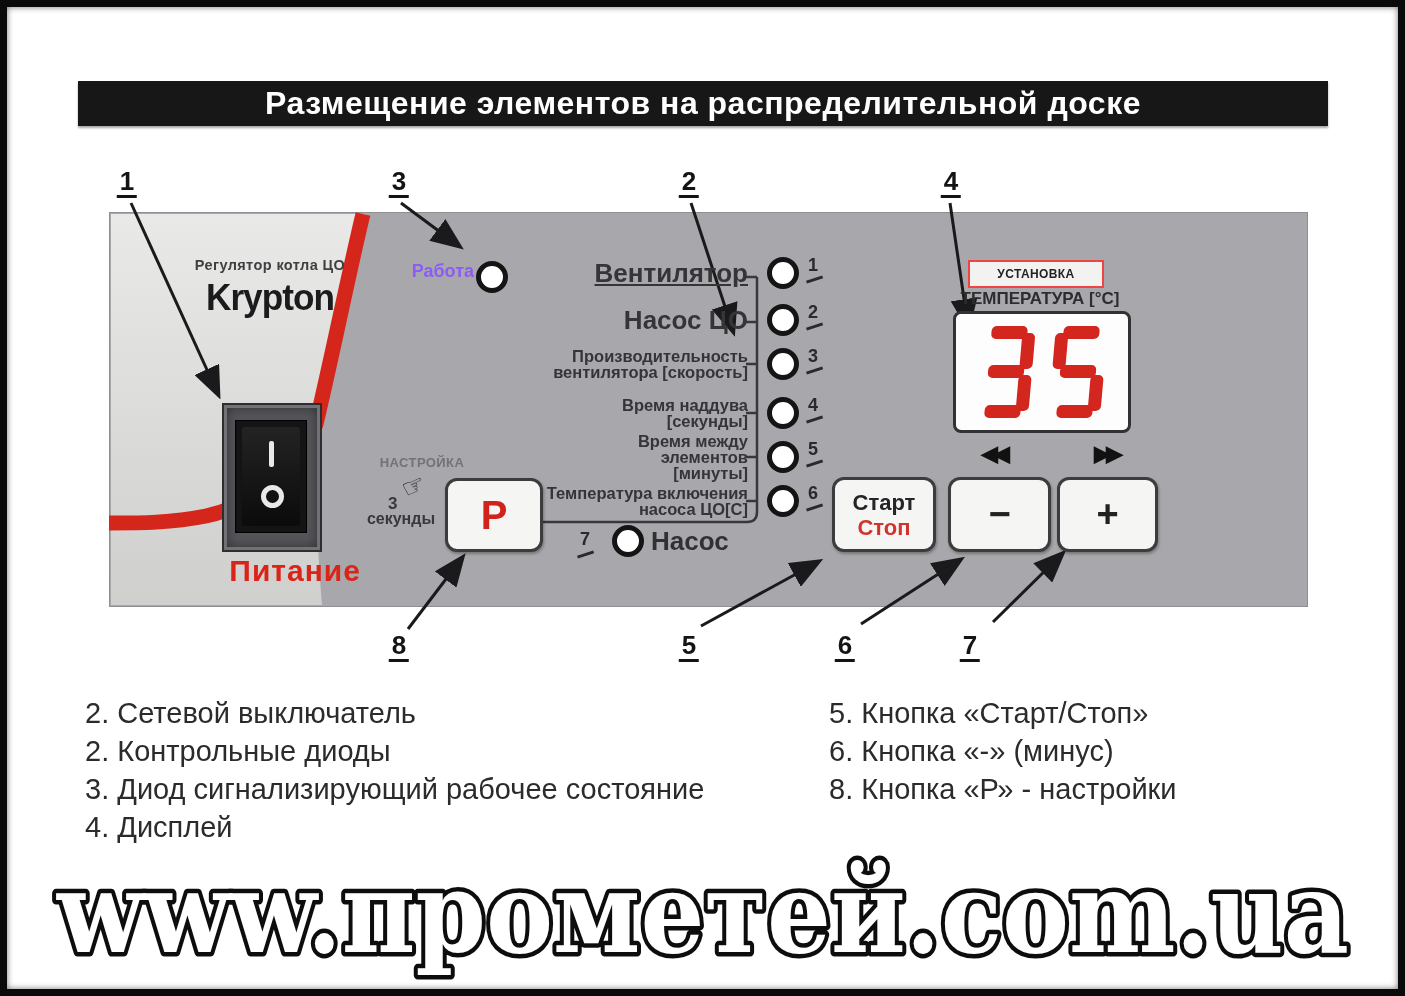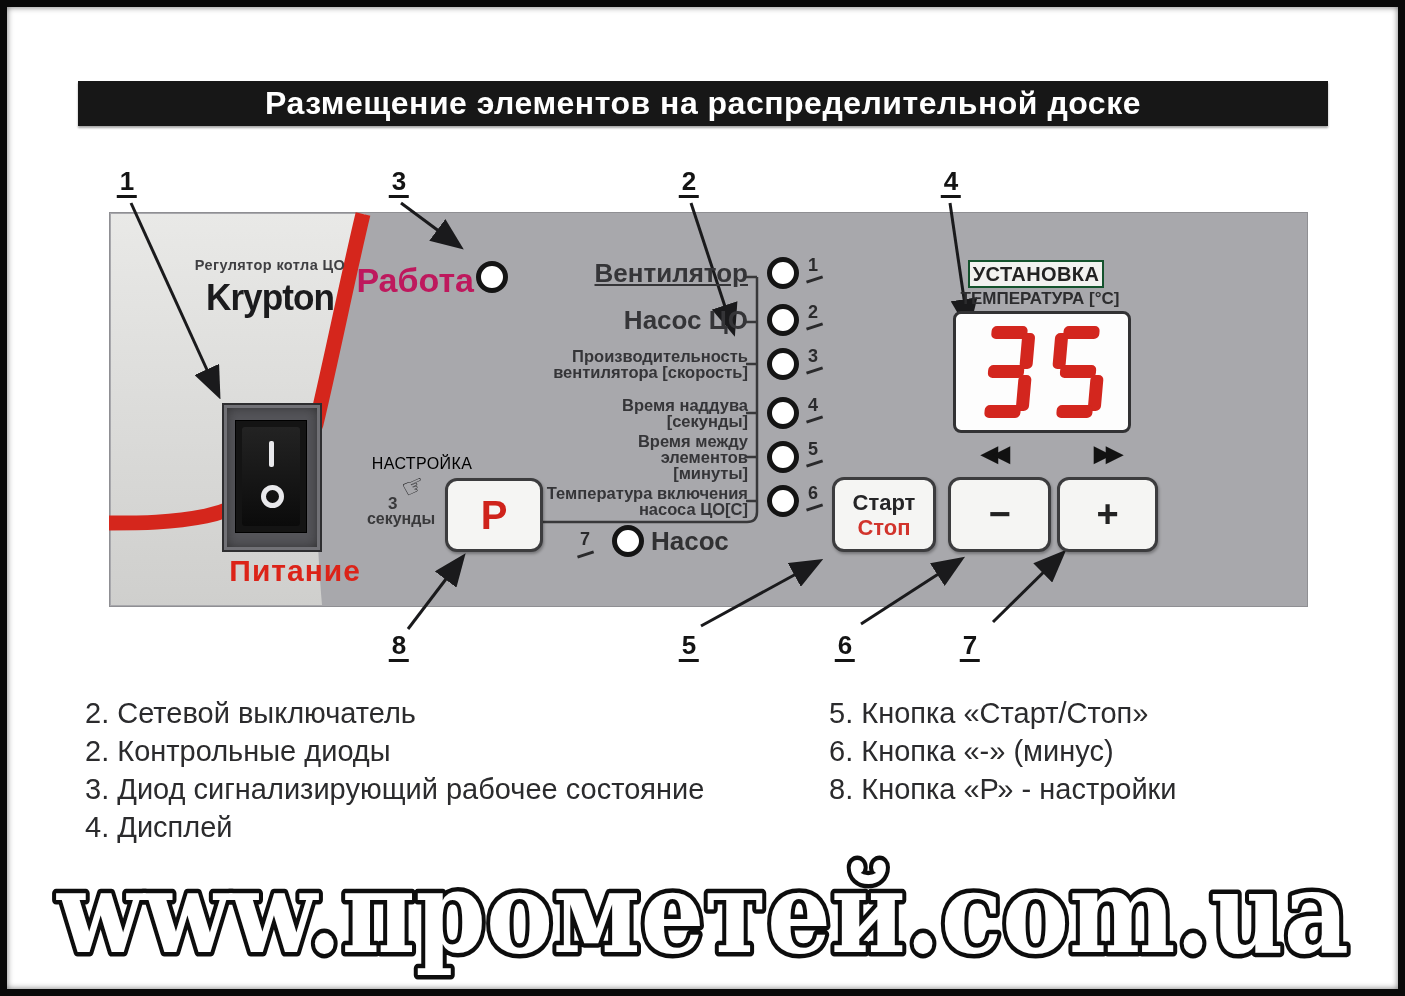--- a/index.html
+++ b/index.html
@@ -27,45 +27,45 @@
   .power-switch{position:absolute;left:222px;top:403px;width:96px;height:145px;background:#55555a;
     border:2px solid #2e2e30;box-shadow:inset 0 0 0 3px #717176,inset 0 0 14px #222;}
   .power-inner{position:absolute;left:11px;top:15px;width:70px;height:111px;background:#141414;border:1px solid #000;}
   .rocker{position:absolute;left:6px;top:6px;width:58px;height:99px;
     background:linear-gradient(#232323,#0b0b0b);border-radius:3px;}
   .sw-i{position:absolute;left:27px;top:14px;width:5px;height:26px;background:#e9e9ec;border-radius:2px;}
   .sw-o{position:absolute;left:19px;top:58px;width:13px;height:13px;border:5px solid #e9e9ec;border-radius:50%;}
   .power-label{position:absolute;left:161px;top:554px;width:200px;text-align:right;
     font-size:30px;font-weight:700;color:#dc2318;letter-spacing:1px;}
   .led{position:absolute;width:22px;height:22px;border:5px solid #141414;border-radius:50%;background:#fff;}
-  .work-label{position:absolute;top:261px;right:931px;font-size:34px;font-weight:700;color:#be185d;}
+  .work-label{position:absolute;top:261px;right:931px;font-size:18px;font-weight:700;color:#8b5cf6;}
   .ind-label{position:absolute;right:657px;text-align:right;color:#353538;font-weight:700;}
   .ind-label.big{font-size:26px;line-height:28px;}
   .ind-label.small{font-size:16.5px;line-height:16px;}
   .lednum{position:absolute;font-size:18px;font-weight:700;color:#2a2a2c;}
   .ledtick{position:absolute;width:17px;height:2.5px;background:#2a2a2c;transform:rotate(-18deg);}
   .remote-label{position:absolute;left:651px;top:526px;font-size:26px;font-weight:700;color:#313133;}
   .hint-title{position:absolute;left:370px;top:455px;width:104px;text-align:center;
-    font-size:16px;font-weight:400;color:#000000;letter-spacing:.4px;}
+    font-size:13px;font-weight:700;color:#737373;letter-spacing:.4px;}
   .hint-3{position:absolute;left:388px;top:494px;font-size:17px;font-weight:700;color:#39393b;}
   .hint-sec{position:absolute;left:356px;top:510px;width:90px;text-align:center;
     font-size:16px;font-weight:700;color:#39393b;}
   .hand{position:absolute;left:402px;top:471px;font-size:26px;color:#1a1a1c;transform:rotate(-24deg);}
   .btn{position:absolute;background:#f5f5f3;border:3px solid #3c3c3e;border-radius:12px;
     display:flex;align-items:center;justify-content:center;flex-direction:column;
     box-shadow:1px 2px 3px rgba(0,0,0,.3);}
   .p-btn{left:445px;top:478px;width:92px;height:68px;font-size:40px;font-weight:700;color:#cf231b;}
   .ss-btn{left:832px;top:477px;width:98px;height:69px;line-height:25px;font-size:22px;font-weight:700;}
   .ss-btn .start{color:#252527;}
   .ss-btn .stop{color:#d2342c;}
   .minus-btn{left:948px;top:477px;width:97px;height:69px;font-size:38px;font-weight:700;color:#222;}
   .plus-btn{left:1057px;top:477px;width:95px;height:69px;font-size:38px;font-weight:700;color:#222;}
   .setup-box{position:absolute;left:968px;top:260px;width:132px;height:24px;background:#f2f2f0;
-    border:2px solid #14532d;display:flex;align-items:center;justify-content:center;
-    font-size:20px;font-weight:700;color:#222;letter-spacing:.4px;}
+    border:2px solid #ef4444;display:flex;align-items:center;justify-content:center;
+    font-size:12px;font-weight:700;color:#222;letter-spacing:.4px;}
   .temp-label{position:absolute;left:945px;top:289px;width:190px;text-align:center;
     font-size:17px;font-weight:700;color:#2d2d2f;}
   .display{position:absolute;left:953px;top:311px;width:172px;height:116px;background:#fdfdfd;
     border:3px solid #323234;border-radius:8px;display:flex;align-items:center;justify-content:center;gap:20px;}
   .digit{position:relative;width:52px;height:92px;transform:skewX(-5deg);}
   .seg{position:absolute;background:#d3261e;border-radius:5px;}
   .seg.h{width:36px;height:13px;left:8px;}
   .seg.a{top:0;}.seg.g{top:39px;}.seg.d{top:79px;}
   .seg.v{width:13px;height:36px;}
   .seg.f{left:0;top:7px;}.seg.b{left:39px;top:7px;}.seg.c{left:39px;top:49px;}

